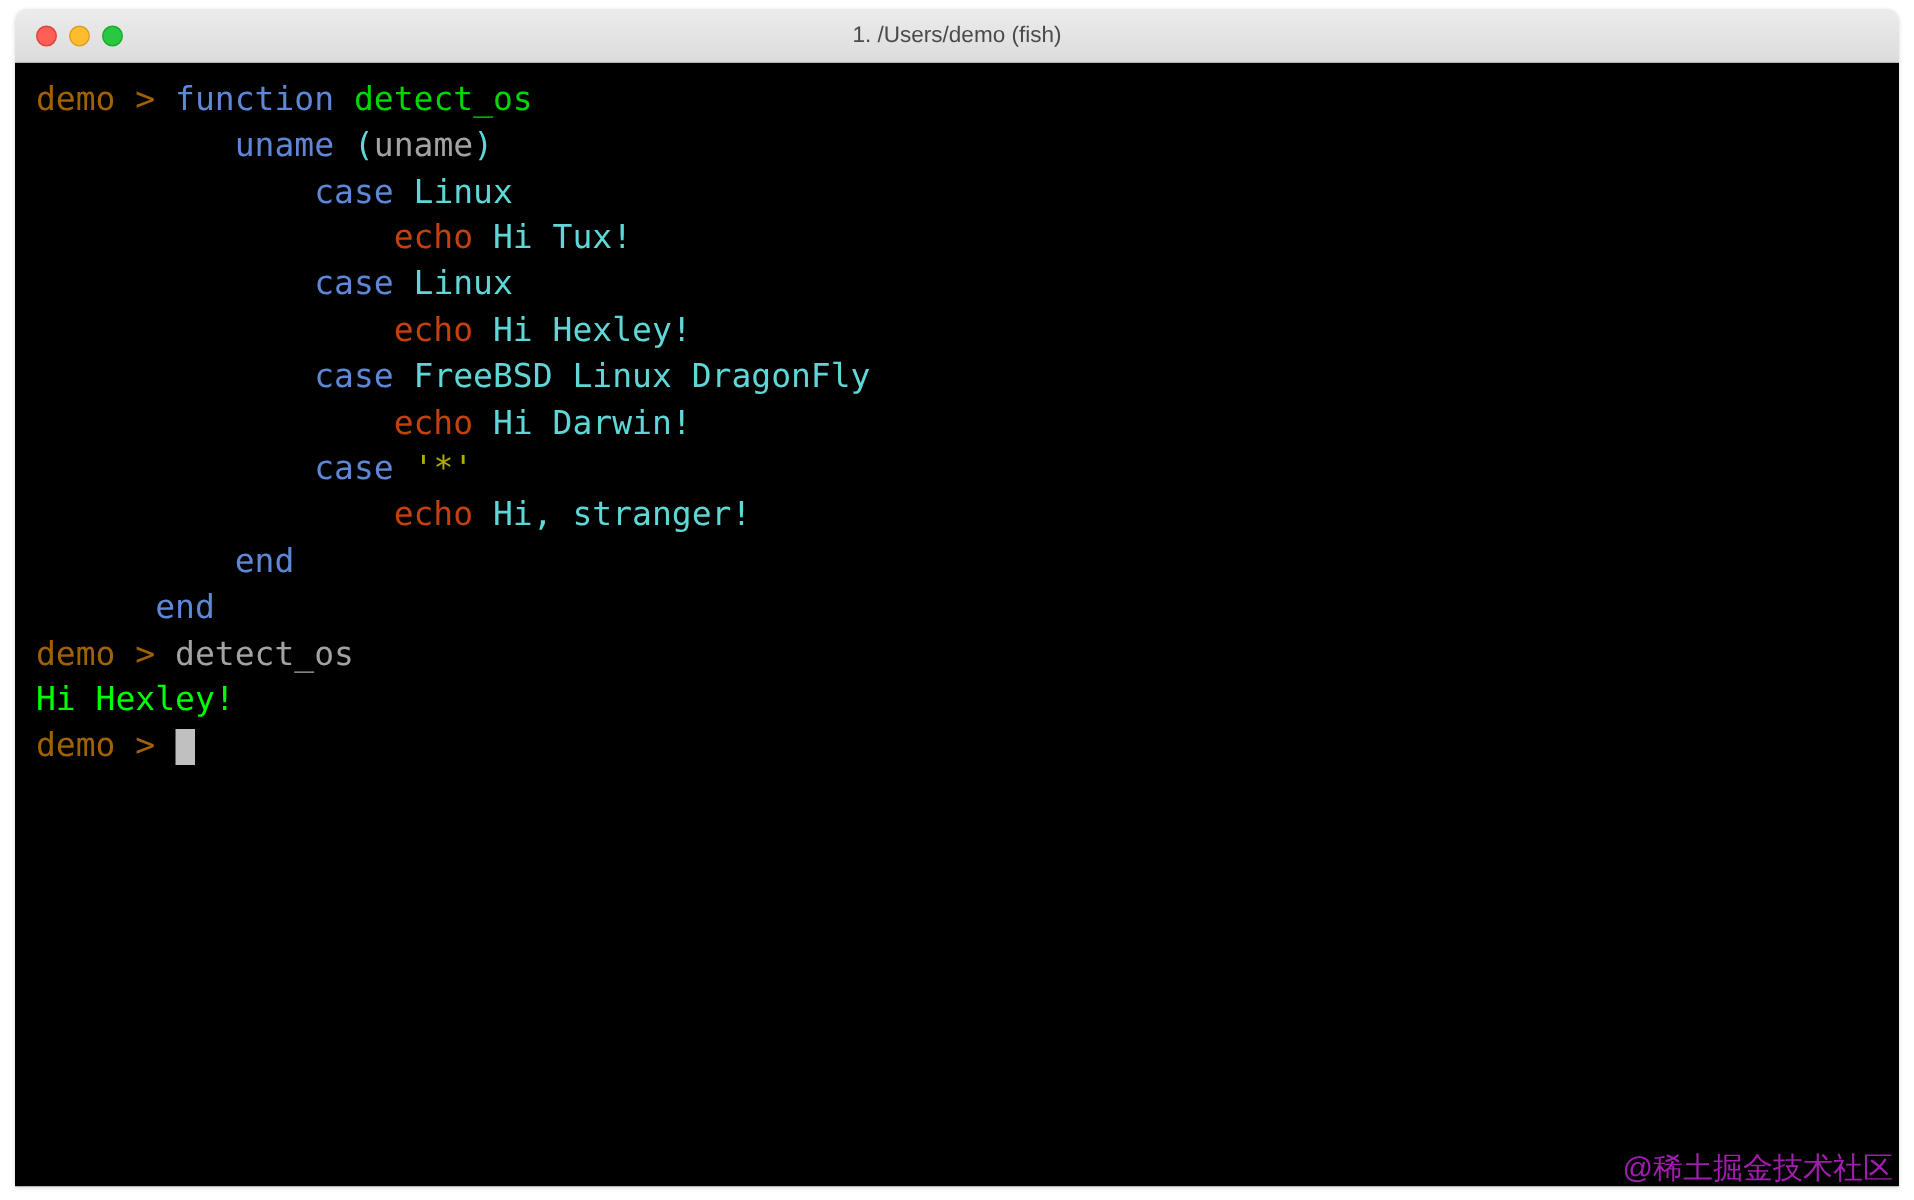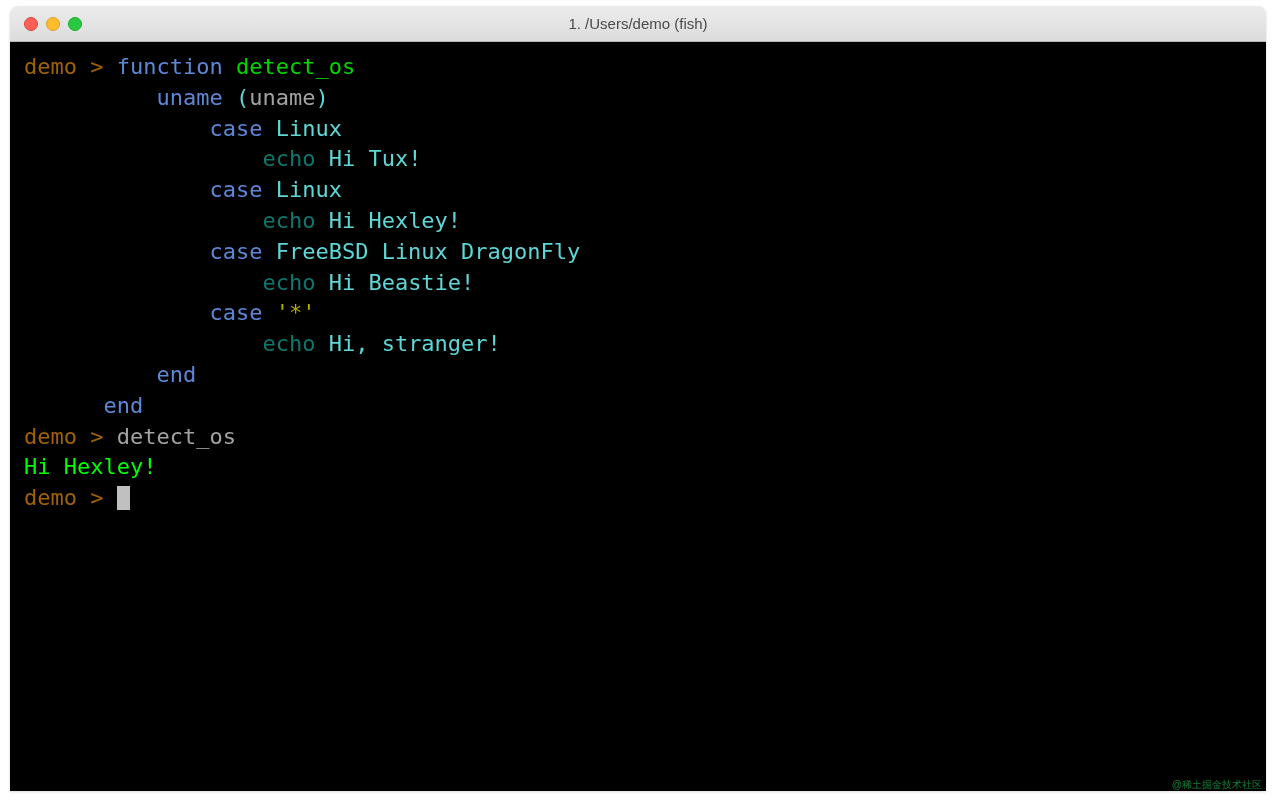--- a/index.html
+++ b/index.html
@@ -62,37 +62,37 @@
       color: #fff;
       white-space: pre;
       overflow: hidden;
     }
     .c-prompt { color: #a16207; }
     .c-keyword { color: #5f87d7; margin-top: 24px; }
     .c-funcname { color: #00d700; }
     .c-paren { color: #5fd7d7; }
     .c-arg { color: #5fd7d7; }
     .c-string { color: #afaf00; }
-    .c-echo { color: #0f766e; }
+    .c-echo { color: #c2410c; }
     .c-text { color: #a3a3a3; }
     .c-green { color: #00ff00; }
     .cursor {
       display: inline-block;
       width: 13px;
       height: 24px;
       background: #c0c0c0;
       vertical-align: text-bottom;
     }
     .watermark {
       position: absolute;
       bottom: 8px;
       right: 14px;
       font-family: -apple-system, sans-serif;
-      font-size: 10px;
-      color: #15803d;
+      font-size: 20px;
+      color: #a21caf;
     }
   </style>
 </head>
 <body>
 
 <div class="window">
   <div class="titlebar">
     <div class="traffic-lights">
       <div class="traffic-light tl-close"></div>
       <div class="traffic-light tl-min"></div>
@@ -100,21 +100,21 @@
     </div>
     <div class="title">1. /Users/demo (fish)</div>
   </div>
   <div class="terminal"><span class="c-prompt">demo</span><span class="c-prompt"> <span>&gt;</span> </span><span class="c-keyword">function</span> <span class="c-funcname">detect_os</span>
           <span class="c-keyword">uname</span> <span class="c-paren">(</span><span class="c-text">uname</span><span class="c-paren">)</span>
               <span class="c-keyword">case</span> <span class="c-arg">Linux</span>
                   <span class="c-echo">echo</span> <span class="c-arg">Hi Tux!</span>
               <span class="c-keyword">case</span> <span class="c-arg">Linux</span>
                   <span class="c-echo">echo</span> <span class="c-arg">Hi Hexley!</span>
               <span class="c-keyword">case</span> <span class="c-arg">FreeBSD Linux DragonFly</span>
-                  <span class="c-echo">echo</span> <span class="c-arg">Hi Beastie!</span>
+                  <span class="c-echo">echo</span> <span class="c-arg">Hi Darwin!</span>
               <span class="c-keyword">case</span> <span class="c-string">'*'</span>
                   <span class="c-echo">echo</span> <span class="c-arg">Hi, stranger!</span>
           <span class="c-keyword">end</span>
       <span class="c-keyword">end</span>
 <span class="c-prompt">demo</span><span class="c-prompt"> <span>&gt;</span> </span><span class="c-text">detect_os</span>
 <span class="c-green">Hi Hexley!</span>
 <span class="c-prompt">demo</span><span class="c-prompt"> <span>&gt;</span> </span><span class="cursor"></span></div>
 </div>
 
 <div class="watermark">@稀土掘金技术社区</div>

